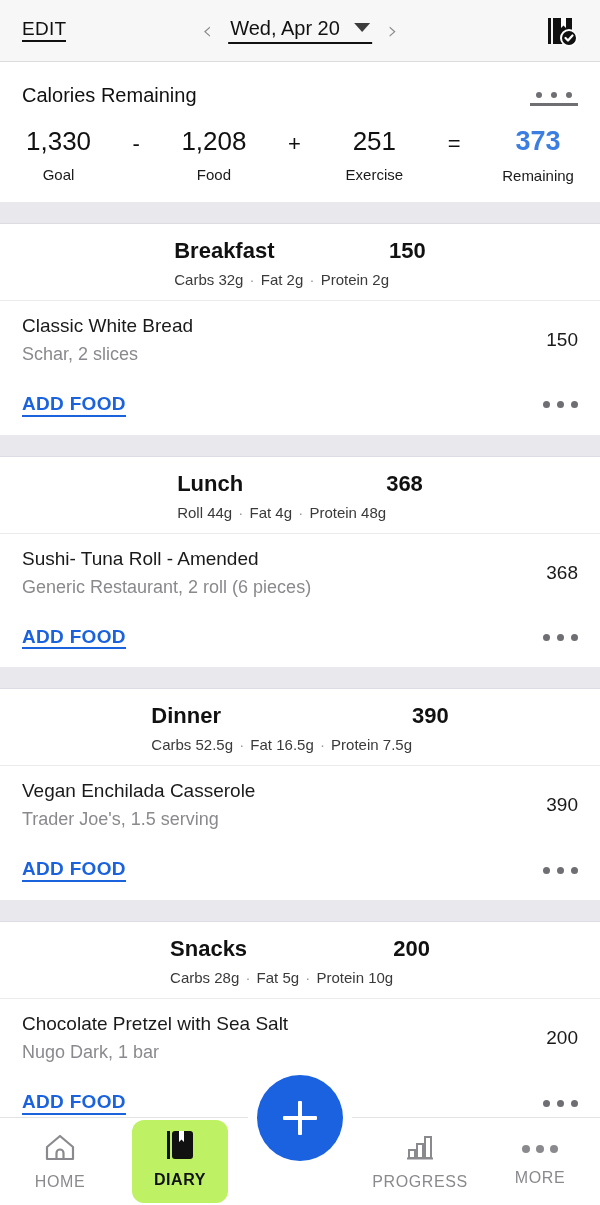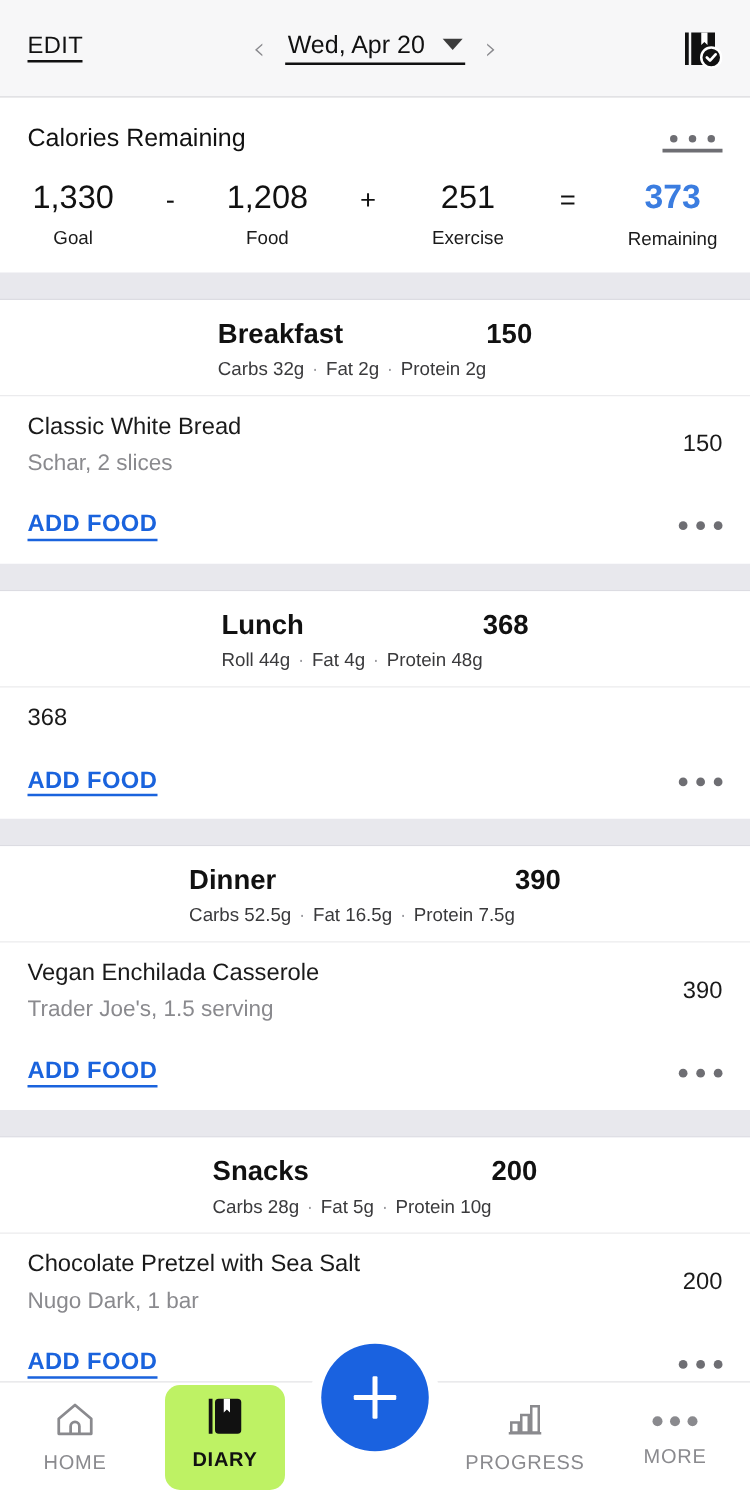--- a/index.html
+++ b/index.html
@@ -7,21 +7,21 @@
     width:600px; height:1205px;
     background:#ffffff;
     font-family:"Liberation Sans", sans-serif;
     -webkit-font-smoothing:antialiased;
     overflow:hidden;
   }
   #app { width:600px; height:1205px; position:relative; background:#fff; }
 
   
   .topbar {
-    height:78px; background:#f7f7f8;
+    height:62px; background:#f7f7f8;
     border-bottom:1px solid #dcdcde;
     display:flex; align-items:center; padding:0 22px;
     position:relative;
   }
   .edit-btn {
     font-size:19px; color:#111; letter-spacing:.3px;
     border-bottom:2px solid #111; line-height:1.05; padding-bottom:1px;
     cursor:pointer;
   }
   .date-nav {
@@ -83,21 +83,21 @@
                  align-items:center; }
   .addfood {
     font-size:19px; font-weight:bold; color:#1a63dd; letter-spacing:.3px;
     border-bottom:2px solid #1a63dd; line-height:1.15; cursor:pointer;
   }
   .row-dots { display:flex; gap:7px; cursor:pointer; }
   .row-dots i { width:7px;height:7px;border-radius:50%;background:#6e6e73; display:block; }
 
   
   .bottom-nav {
-    position:absolute; left:0; bottom:12px; width:600px; height:88px;
+    position:absolute; left:0; bottom:0; width:600px; height:88px;
     background:rgba(255,255,255,.93);
     border-top:1px solid #e3e3e6;
     display:flex; align-items:center;
   }
   .nav-item { flex:1; display:flex; flex-direction:column; align-items:center;
               justify-content:center; gap:7px; cursor:pointer; height:100%; }
   .nav-label { font-size:16px; color:#8a8a8e; letter-spacing:.6px; }
   .nav-item.active .nav-label { color:#111; font-weight:bold; }
   .nav-pill {
     background:#bef264; border-radius:12px; padding:9px 22px 14px 22px;
@@ -215,20 +215,24 @@
       <div class="meal">
         <div class="meal-head">  
           <div>    
             <div class="meal-name">Lunch</div>    
             <div class="meal-macros">      <span>Roll 44g</span>      <span class="sep">·</span>      <span>Fat 4g</span>      <span class="sep">·</span>      <span>Protein 48g</span>    </div>  
           </div>  
           <div class="meal-cal">368</div>
         </div>
         <div class="hr"></div>
         <div class="food-row">  
+          <div>    
+            <div class="food-name">Sushi- Tuna Roll - Amended</div>    
+            <div class="food-sub">Generic Restaurant, 2 roll (6 pieces)</div>  
+          </div>  
           <div class="food-cal">368</div>
         </div>
         <div class="addfood-row">  
           <div class="addfood">ADD FOOD</div>  
           <div class="row-dots">
             <i></i>
             <i></i>
             <i></i>
           </div>
         </div>

